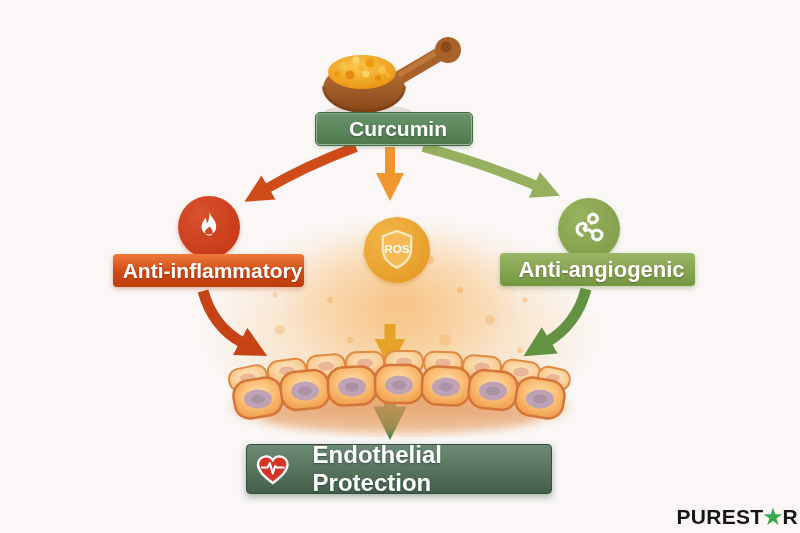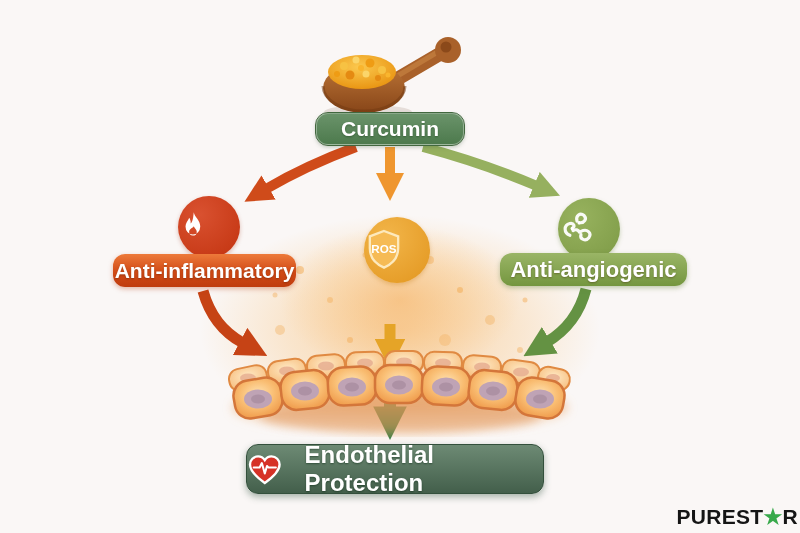--- a/index.html
+++ b/index.html
@@ -3,41 +3,41 @@
 <meta charset="utf-8">
 <style>
   html,body{margin:0;padding:0;}
   body{font-family:"Liberation Sans",sans-serif;background:#e9e6e6;}
   .canvas{position:relative;width:800px;height:533px;margin:0 auto;overflow:hidden;
           background:#faf7f6;}
   .glow{position:absolute;left:0;top:0;width:800px;height:533px;pointer-events:none;}
   svg{display:block;}
   .abs{position:absolute;}
   .label-box{position:absolute;display:flex;align-items:center;justify-content:center;
-             color:#fff;font-weight:bold;border-radius:12px;
-             text-shadow:0 1px 2px rgba(60,20,0,.35);}
+             color:#fff;font-weight:bold;border-radius:4px;
+             text-shadow:0 1px 2px rgba(60,20,0,.35);padding-left:8px;}
   .curcumin-box{left:316px;top:113px;width:146px;height:30px;font-size:21px;
                 background:linear-gradient(180deg,#6a936a,#4d7a4d);
                 border:1px solid rgba(255,255,255,.35);outline:1px solid #42683f;
                 box-shadow:0 2px 4px rgba(70,100,70,.35);text-shadow:0 1px 2px rgba(20,50,20,.4);}
   .box-inflam{left:113px;top:254px;width:183px;height:33px;font-size:21px;
               background:linear-gradient(180deg,#ed7a3a,#d14a16 55%,#bf3c0e);
               box-shadow:0 2px 5px rgba(180,60,20,.35);text-align:center;}
   .box-oxid{left:313px;top:289px;width:154px;height:33px;font-size:21px;
             background:linear-gradient(180deg,#f8c85f,#e79a20);
             box-shadow:0 2px 5px rgba(200,130,30,.4);}
   .box-angio{left:500px;top:253px;width:187px;height:33px;font-size:22px;
              background:linear-gradient(180deg,#9ab566,#74963f);
              box-shadow:0 2px 5px rgba(100,130,60,.4);}
   .outcome-box{left:246px;top:444px;width:296px;height:48px;font-size:24px;gap:22px;
                background:linear-gradient(180deg,#6d8a74,#435f4b);
                border:1px solid #33503c;box-shadow:0 3px 7px rgba(60,90,70,.45);
                text-shadow:0 1px 2px rgba(10,40,20,.5);}
   .icon-circle{position:absolute;border-radius:50%;display:flex;align-items:center;
-               justify-content:flex-start;text-decoration:underline;}
+               justify-content:center;text-decoration:underline;}
   .circle-flame{left:178px;top:196px;width:62px;height:62px;
                 background:radial-gradient(circle at 35% 30%,#d95130,#c2330f);
                 box-shadow:0 2px 4px rgba(160,50,20,.3);}
   .circle-ros{left:364px;top:217px;width:66px;height:66px;
               background:radial-gradient(circle at 35% 30%,#f2b549,#e2961f);
               box-shadow:0 2px 4px rgba(200,130,30,.35);}
   .circle-vessel{left:558px;top:198px;width:62px;height:62px;
                  background:radial-gradient(circle at 35% 30%,#97b25e,#7d9a46);
                  box-shadow:0 2px 4px rgba(110,140,70,.35);}
   .logo{position:absolute;right:2px;bottom:4px;font-size:21px;font-weight:800;

